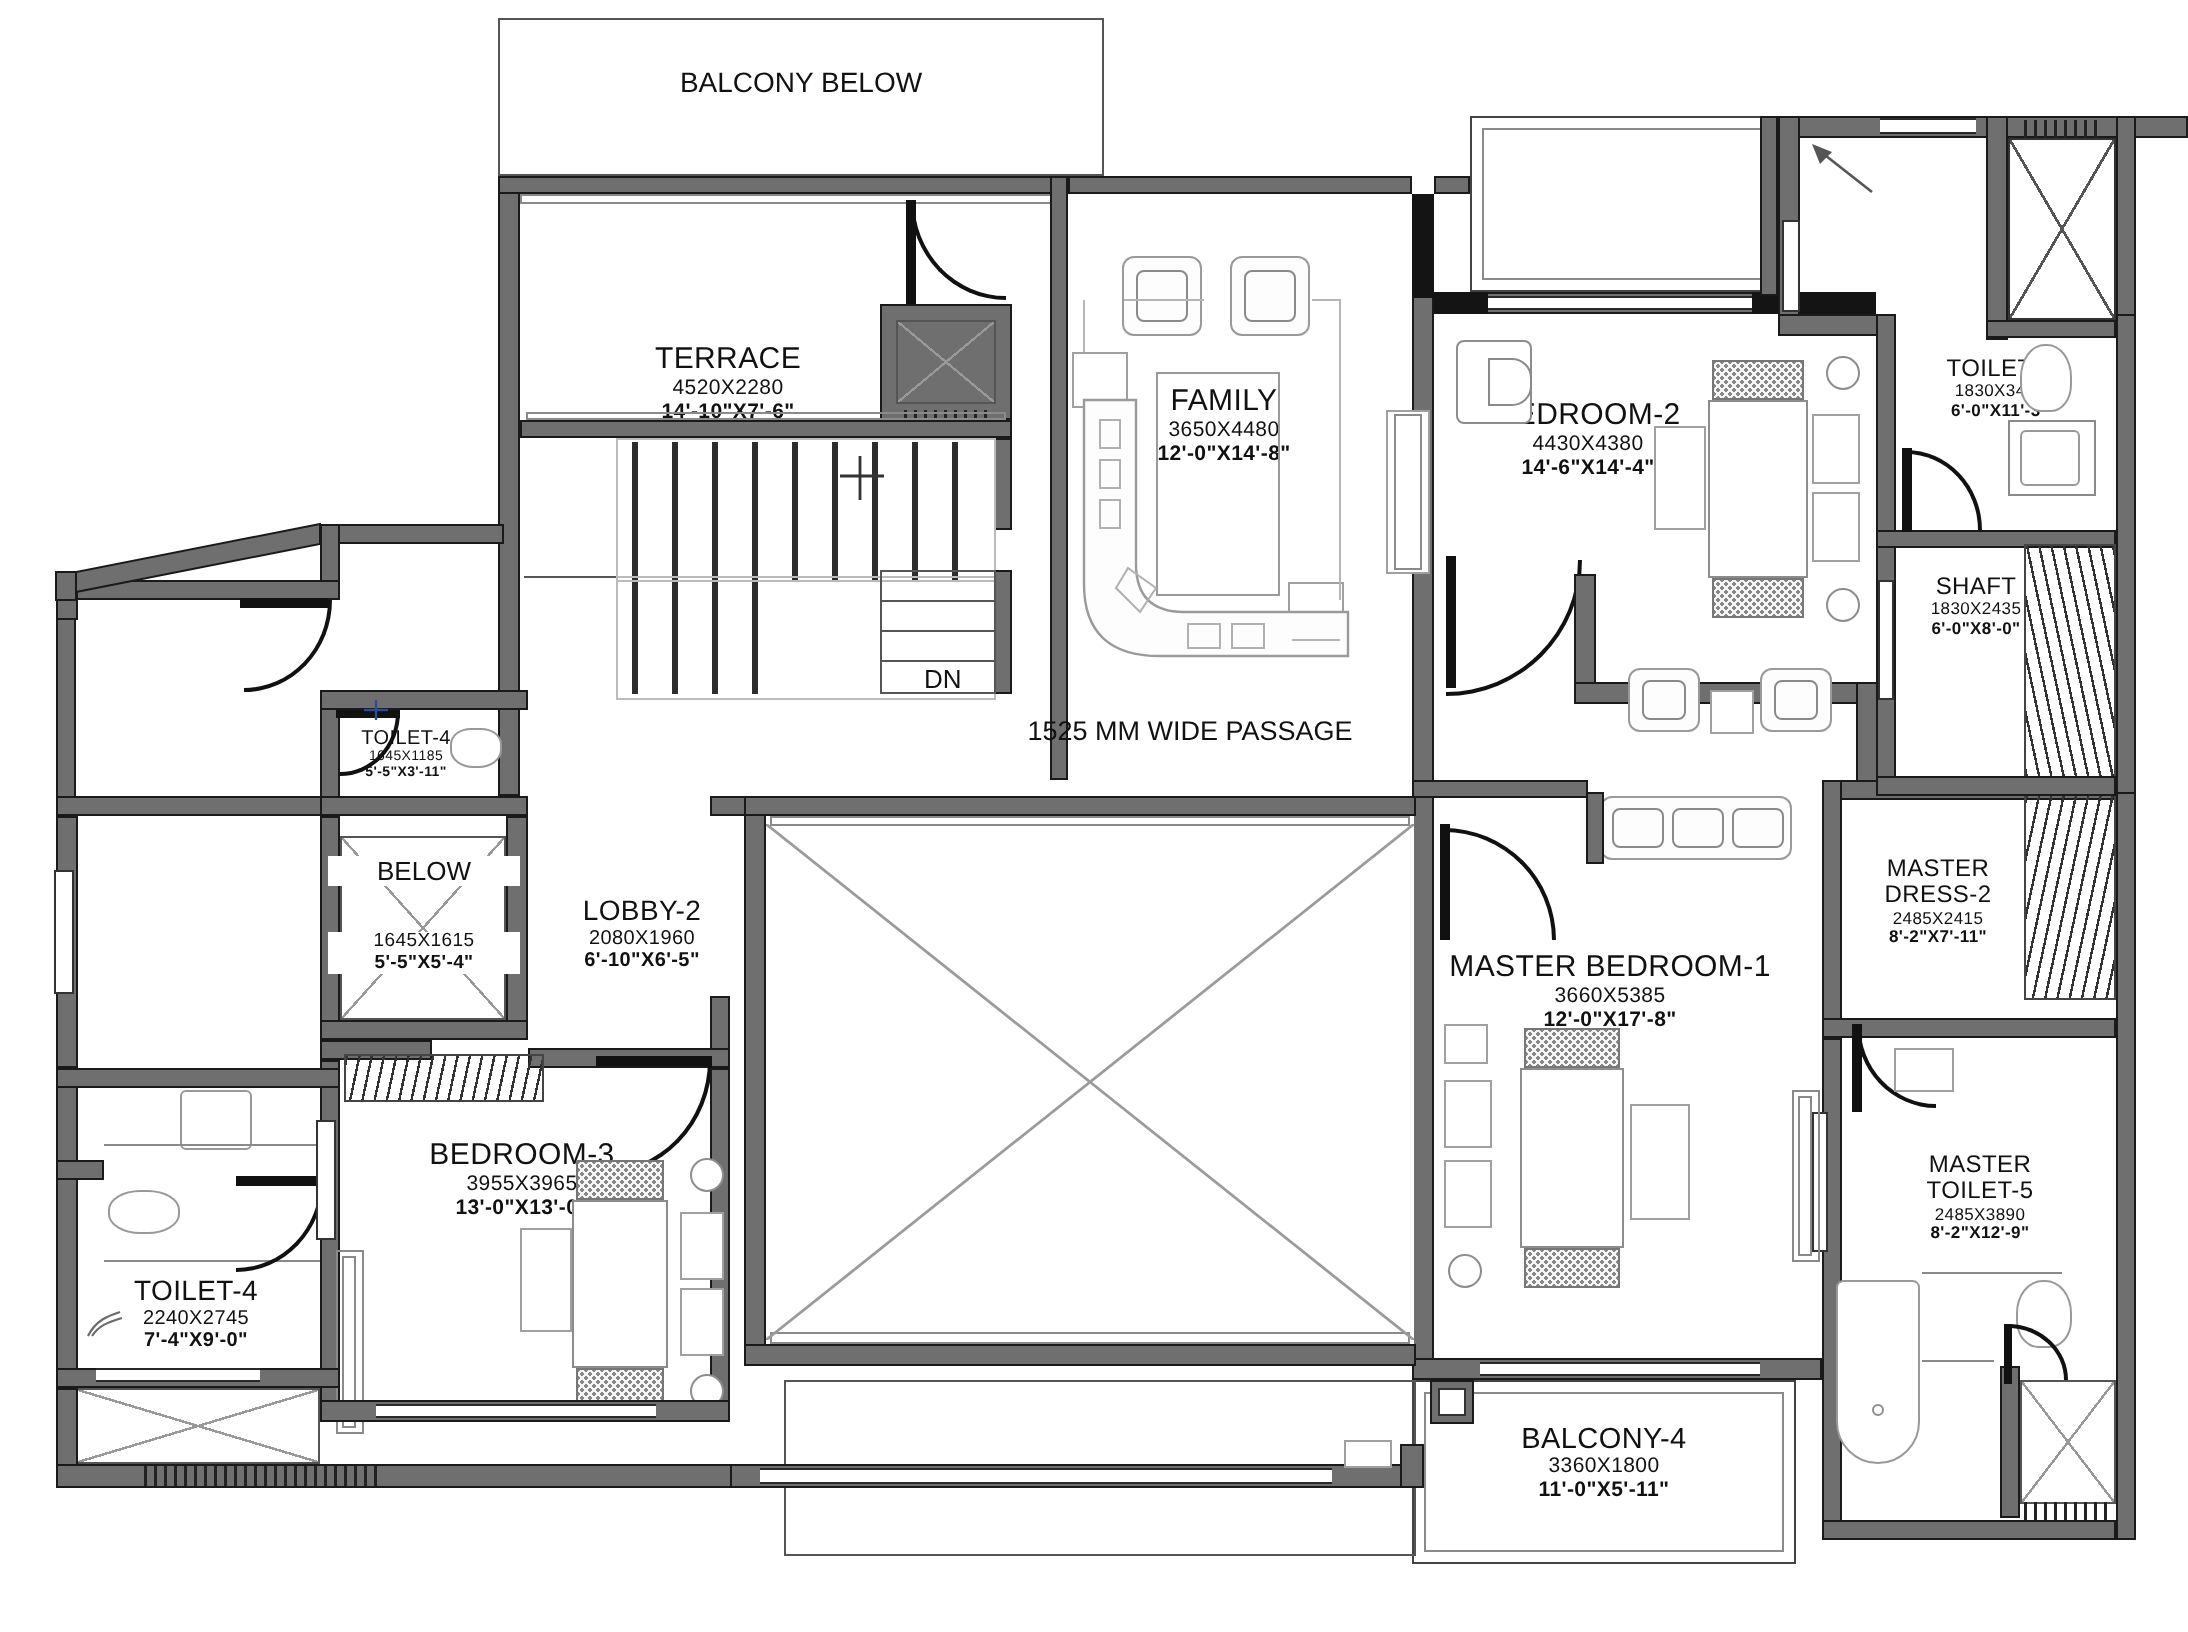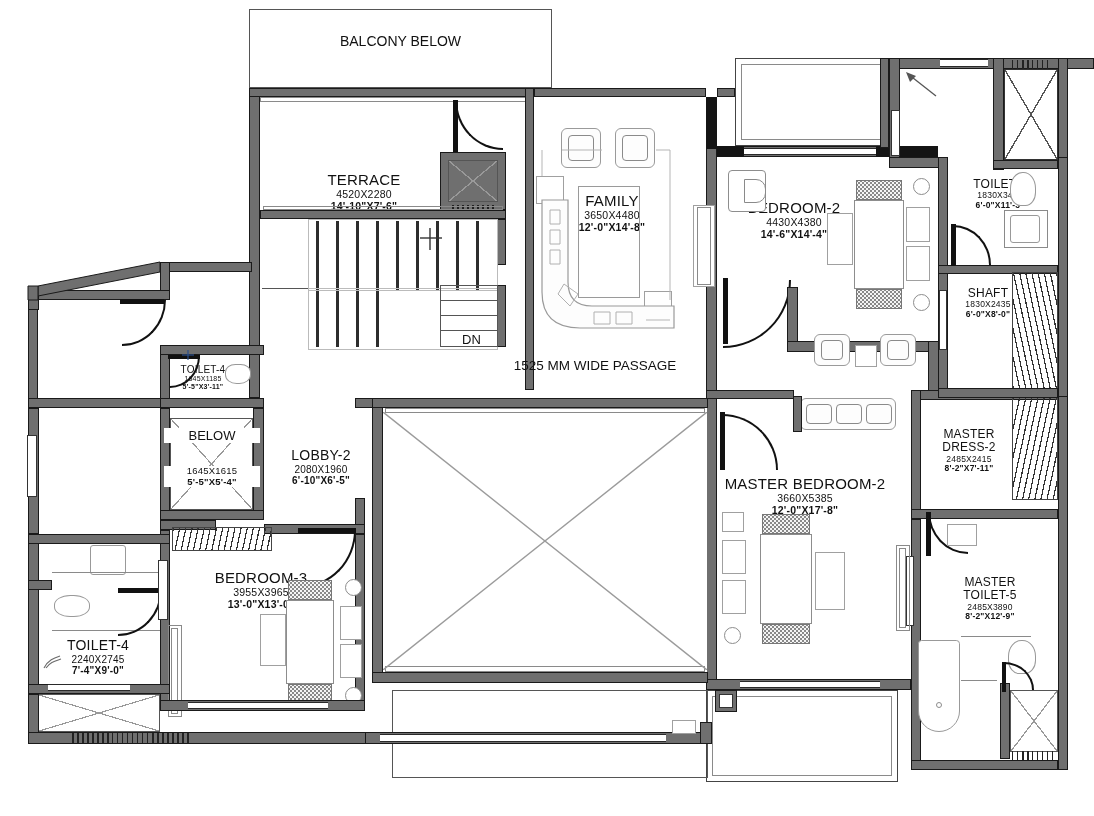--- a/index.html
+++ b/index.html
@@ -207,21 +207,21 @@
   <div class="swing tr" style="left:1004px;top:662px;width:30px;height:28px;"></div>
   <div class="leaf" style="left:1002px;top:662px;width:4px;height:30px;"></div>
 
   <div class="thin" style="left:906px;top:556px;width:8px;height:70px;border-color:#333;background:#fff;"></div>
   <div class="fbox2" style="left:947px;top:524px;width:30px;height:22px;"></div>
   <div class="wall" style="left:911px;top:760px;width:147px;height:10px;"></div>
 
   <div class="wall" style="left:706px;top:397px;width:11px;height:292px;"></div>
   <div class="wall" style="left:706px;top:390px;width:88px;height:9px;"></div>
   <div class="lbl big" style="left:715px;top:476px;width:180px;">
-    <span class="n">MASTER BEDROOM-2</span>
+    <span class="n">MASTER BEDROOM-1</span>
     <span class="d1">3660X5385</span>
     <span class="d2">12'-0"X17'-8"</span>
   </div>
 
   <div class="fbox" style="left:760px;top:534px;width:52px;height:90px;"></div>
   <div class="stipple" style="left:762px;top:514px;width:48px;height:20px;"></div>
   <div class="stipple" style="left:762px;top:624px;width:48px;height:20px;"></div>
   <div class="fbox2" style="left:722px;top:540px;width:24px;height:34px;"></div>
   <div class="fbox2" style="left:722px;top:580px;width:24px;height:34px;"></div>
   <div class="circ" style="left:724px;top:627px;width:17px;height:17px;"></div>
@@ -232,20 +232,25 @@
   <div class="thinl" style="left:899px;top:548px;width:7px;height:80px;"></div>
 
   <div class="swing tr" style="left:722px;top:414px;width:56px;height:56px;"></div>
   <div class="leaf" style="left:720px;top:412px;width:5px;height:58px;"></div>
 
   <div class="wall" style="left:706px;top:679px;width:205px;height:11px;"></div>
   <div class="glass" style="left:740px;top:681px;width:140px;height:7px;"></div>
 
   <div class="thin" style="left:706px;top:690px;width:192px;height:92px;border-color:#444;"></div>
   <div class="thinl" style="left:712px;top:696px;width:180px;height:80px;"></div>
+  <div class="lbl" style="left:706px;top:712px;width:192px;">
+    <span class="n">BALCONY-4</span>
+    <span class="d1">3360X1800</span>
+    <span class="d2">11'-0"X5'-11"</span>
+  </div>
   <div class="wall" style="left:715px;top:690px;width:22px;height:22px;"></div>
   <div class="fill" style="left:719px;top:694px;width:14px;height:14px;border:1px solid #333;"></div>
 
   <div class="wall" style="left:372px;top:398px;width:11px;height:285px;"></div>
   <div class="wall" style="left:372px;top:398px;width:336px;height:10px;"></div>
   <div class="wall" style="left:372px;top:672px;width:336px;height:11px;"></div>
   <div class="fill" style="left:383px;top:408px;width:324px;height:264px;background:#fff;"></div>
   <div class="thinl" style="left:385px;top:408px;width:320px;height:5px;"></div>
   <div class="thinl" style="left:385px;top:666px;width:320px;height:6px;"></div>
   <svg style="position:absolute;left:383px;top:412px;" width="324" height="258">

